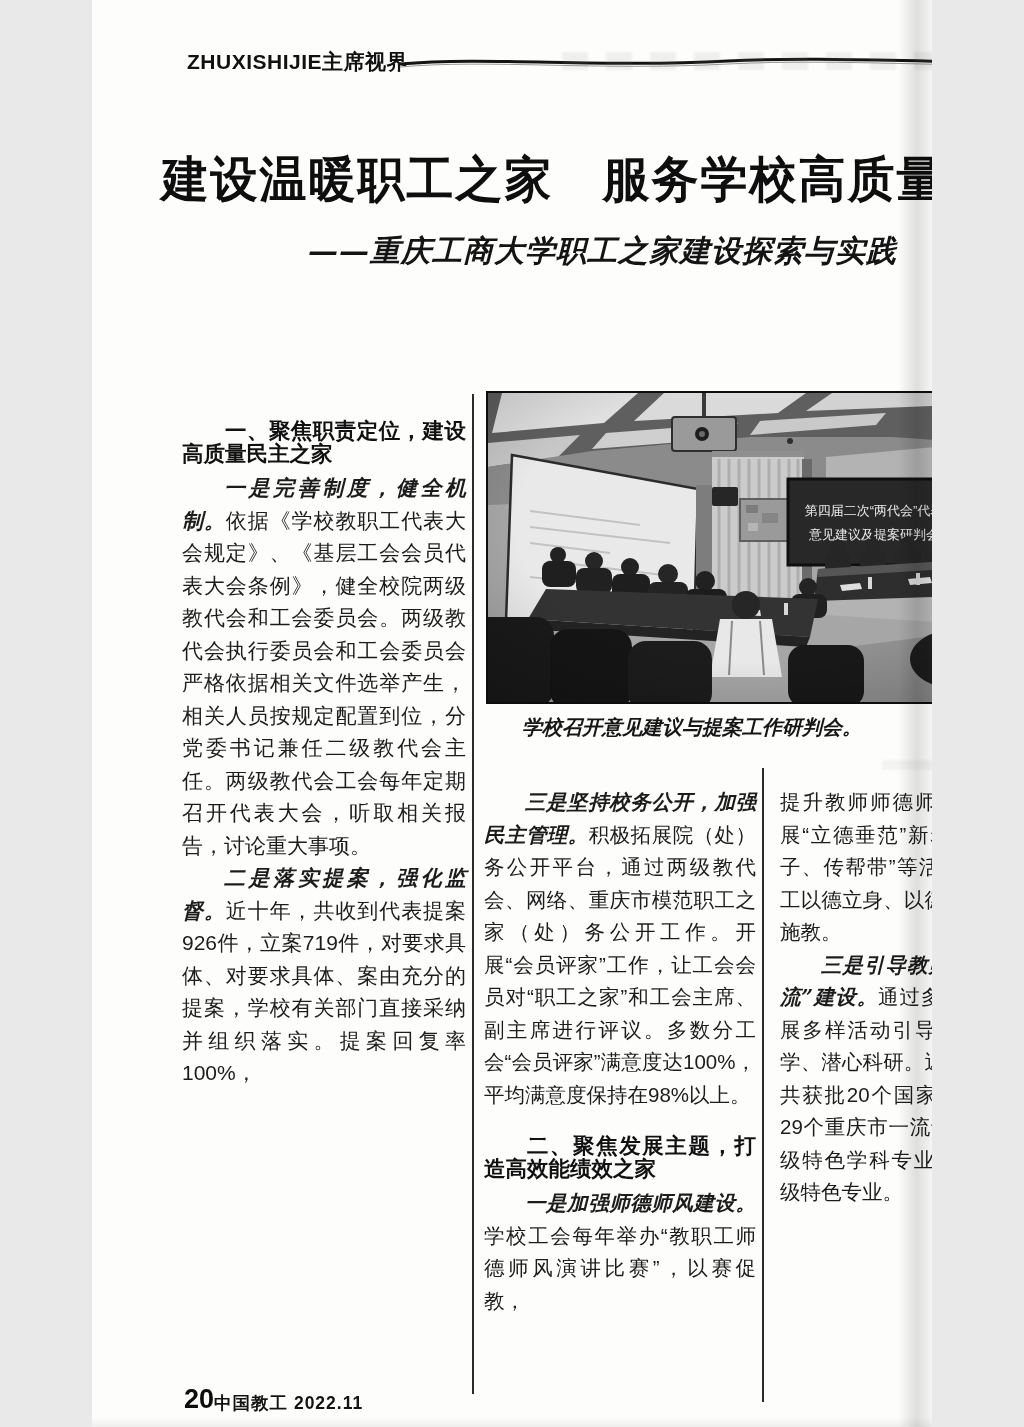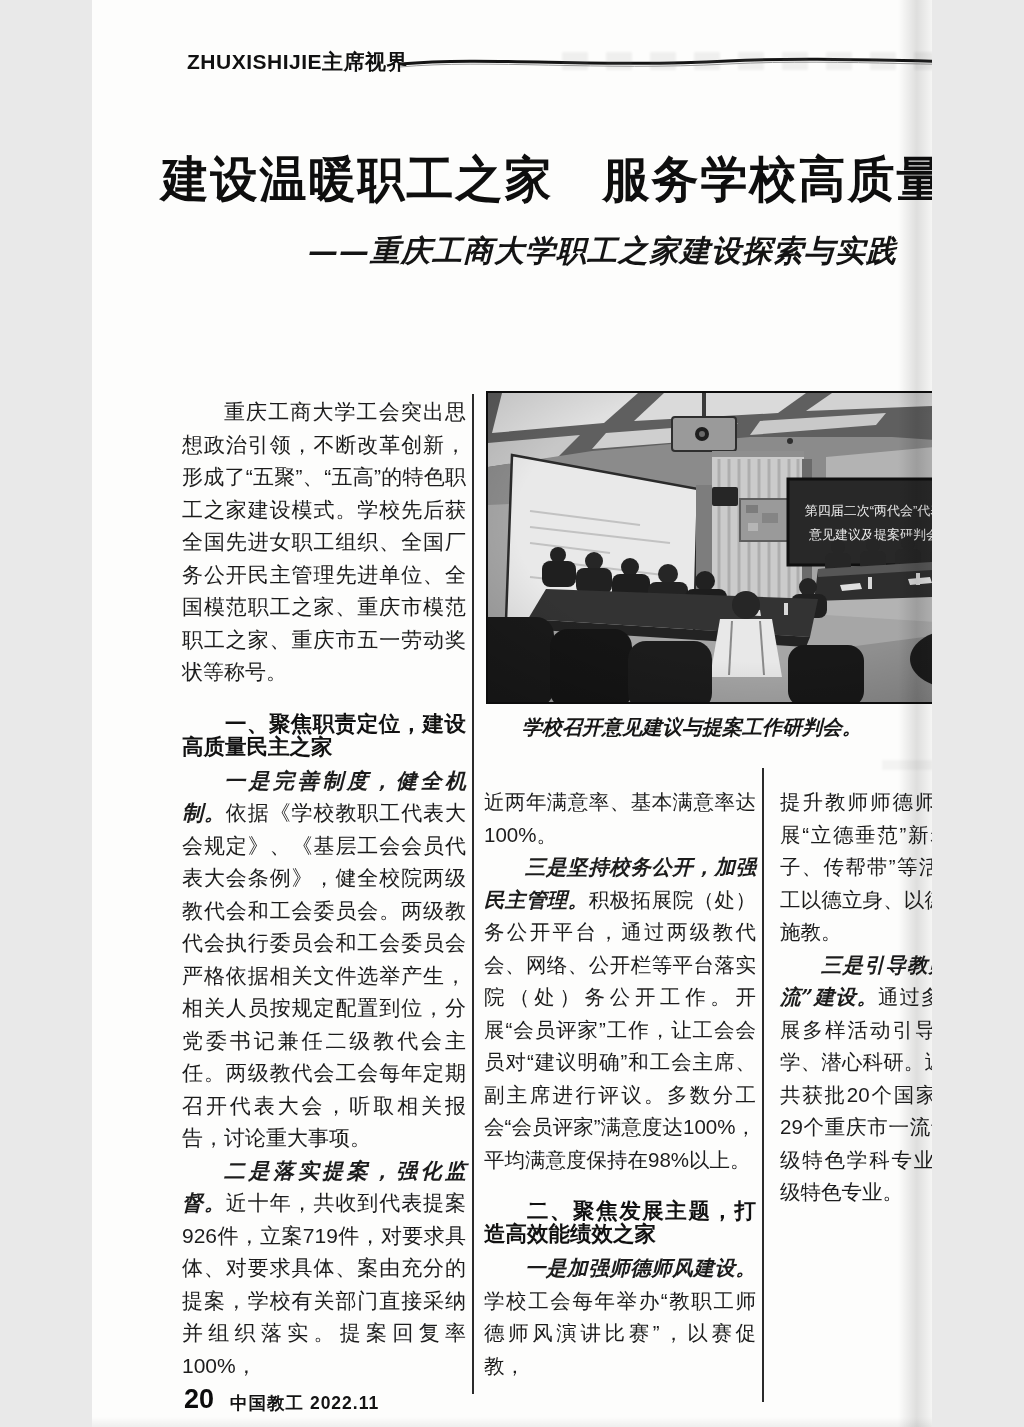--- a/index.html
+++ b/index.html
@@ -41,21 +41,21 @@
   
   .photo{position:absolute;left:394px;top:391px;width:561px;height:313px;
     border:2px solid #0d0d0d;box-sizing:border-box;background:#a3a3a3;}
   .caption{position:absolute;left:394px;top:714px;width:561px;
     padding-left:36px;box-sizing:border-box;
     font-family:"DejaVu Serif","Liberation Serif",serif;font-style:italic;
     font-weight:700;font-size:20px;color:#161616;}
   
   .footer{position:absolute;left:92px;top:1384px;display:flex;align-items:flex-end;}
   .page-num{font-size:27px;font-weight:900;color:#0c0c0c;}
-  .journal{margin-left:16px;font-size:17.5px;font-weight:700;color:#131313;
+  .journal{font-size:17.5px;font-weight:700;color:#131313;
     letter-spacing:1px;}
   
   .ghost{position:absolute;opacity:.14;filter:blur(1.2px);pointer-events:none;
     background:repeating-linear-gradient(180deg,#7a7a7a 0 10px,transparent 10px 26px);}
   .ghost-a{left:892px;top:232px;width:86px;height:160px;}
   .ghost-b{left:896px;top:420px;width:70px;height:300px;opacity:.08;}
   .ghost-c{left:470px;top:52px;width:420px;height:18px;opacity:.10;
     background:repeating-linear-gradient(90deg,#808080 0 26px,transparent 26px 44px);}
   .ghost-d{left:790px;top:760px;width:150px;height:16px;opacity:.07;}
   .page-edge{position:absolute;right:0;top:0;width:34px;height:100%;
@@ -81,21 +81,20 @@
 
   <div class="ghost ghost-a"></div>
   <div class="ghost ghost-b"></div>
   <div class="ghost ghost-c"></div>
   <div class="ghost ghost-d"></div>
 
   <div class="vrule vrule-left"></div>
   <div class="vrule vrule-mid"></div>
 
   <div class="col col-left">
-    <p>重庆工商大学工会突出思想政治引领，不断改革创新，形成了“五聚”、“五高”的特色职工之家建设模式。学校先后获全国先进女职工组织、全国厂务公开民主管理先进单位、全国模范职工之家、重庆市模范职工之家、重庆市五一劳动奖状等称号。</p>
     <h3>一、聚焦职责定位，建设高质量民主之家</h3>
     <p><span class="lead">一是完善制度，健全机制。</span><span>依据《学校教职工代表大会规定》、《基层工会会员代表大会条例》，健全校院两级教代会和工会委员会。两级教代会执行委员会和工会委员会严格依据相关文件选举产生，相关人员按规定配置到位，分党委书记兼任二级教代会主任。两级教代会工会每年定期召开代表大会，听取相关报告，讨论重大事项。</span></p>
     <p><span class="lead">二是落实提案，强化监督。</span><span>近十年，共收到代表提案926件，立案719件，对要求具体、对要求具体、案由充分的提案，学校有关部门直接采纳并组织落实。提案回复率100%，</span></p>
   </div>
 
   <div class="photo">
     <svg width="557" height="309" viewBox="0 0 557 309">
       <defs>
         <radialGradient id="vig" cx="50%" cy="42%" r="75%">
           <stop offset="60%" stop-color="rgba(0,0,0,0)"></stop>
@@ -248,22 +247,21 @@
         <rect x="62" y="236" width="82" height="80" rx="18" fill="#151515"></rect>
         <rect x="140" y="248" width="84" height="70" rx="18" fill="#1c1c1c"></rect>
         <rect x="300" y="252" width="76" height="62" rx="16" fill="#181818"></rect>
       </g>
       <rect width="557" height="309" fill="url(#vig)"></rect>
     </svg>
   </div>
   <div class="caption">学校召开意见建议与提案工作研判会。</div>
 
   <div class="col col-mid">
-    <p class="cont">近两年满意率、基本满意率达100%。</p>
-    <p><span class="lead">三是坚持校务公开，加强民主管理。</span><span>积极拓展院（处）务公开平台，通过两级教代会、网络、公开栏等平台落实院（处）务公开工作。开展“会员评家”工作，让工会会员对“建议明确”和工会主席、副主席进行评议。多数分工会“会员评家”满意度达100%，平均满意度保持在98%以上。</span></p>
+    <p><span class="lead">三是坚持校务公开，加强民主管理。</span><span>积极拓展院（处）务公开平台，通过两级教代会、网络、重庆市模范职工之家（处）务公开工作。开展“会员评家”工作，让工会会员对“职工之家”和工会主席、副主席进行评议。多数分工会“会员评家”满意度达100%，平均满意度保持在98%以上。</span></p>
     <h3>二、聚焦发展主题，打造高效能绩效之家</h3>
     <p><span class="lead">一是加强师德师风建设。</span><span>学校工会每年举办“教职工师德师风演讲比赛”，以赛促教，</span></p>
   </div>
 
   <div class="col col-right">
     <p class="cont">提升教师师德师风水平。开展“立德垂范”新老教师“结对子、传帮带”等活动，引导职工以德立身、以德立学、以德施教。</p>
     <p><span class="lead">三是引导教师投身“双一流”建设。</span><span>通过多种形式、开展多样活动引导教师投身教学、潜心科研。近年来，学校共获批20个国家一流专业，29个重庆市一流专业；5个市级特色学科专业群、22个市级特色专业。</span></p>
   </div>
 
   <div class="footer">

